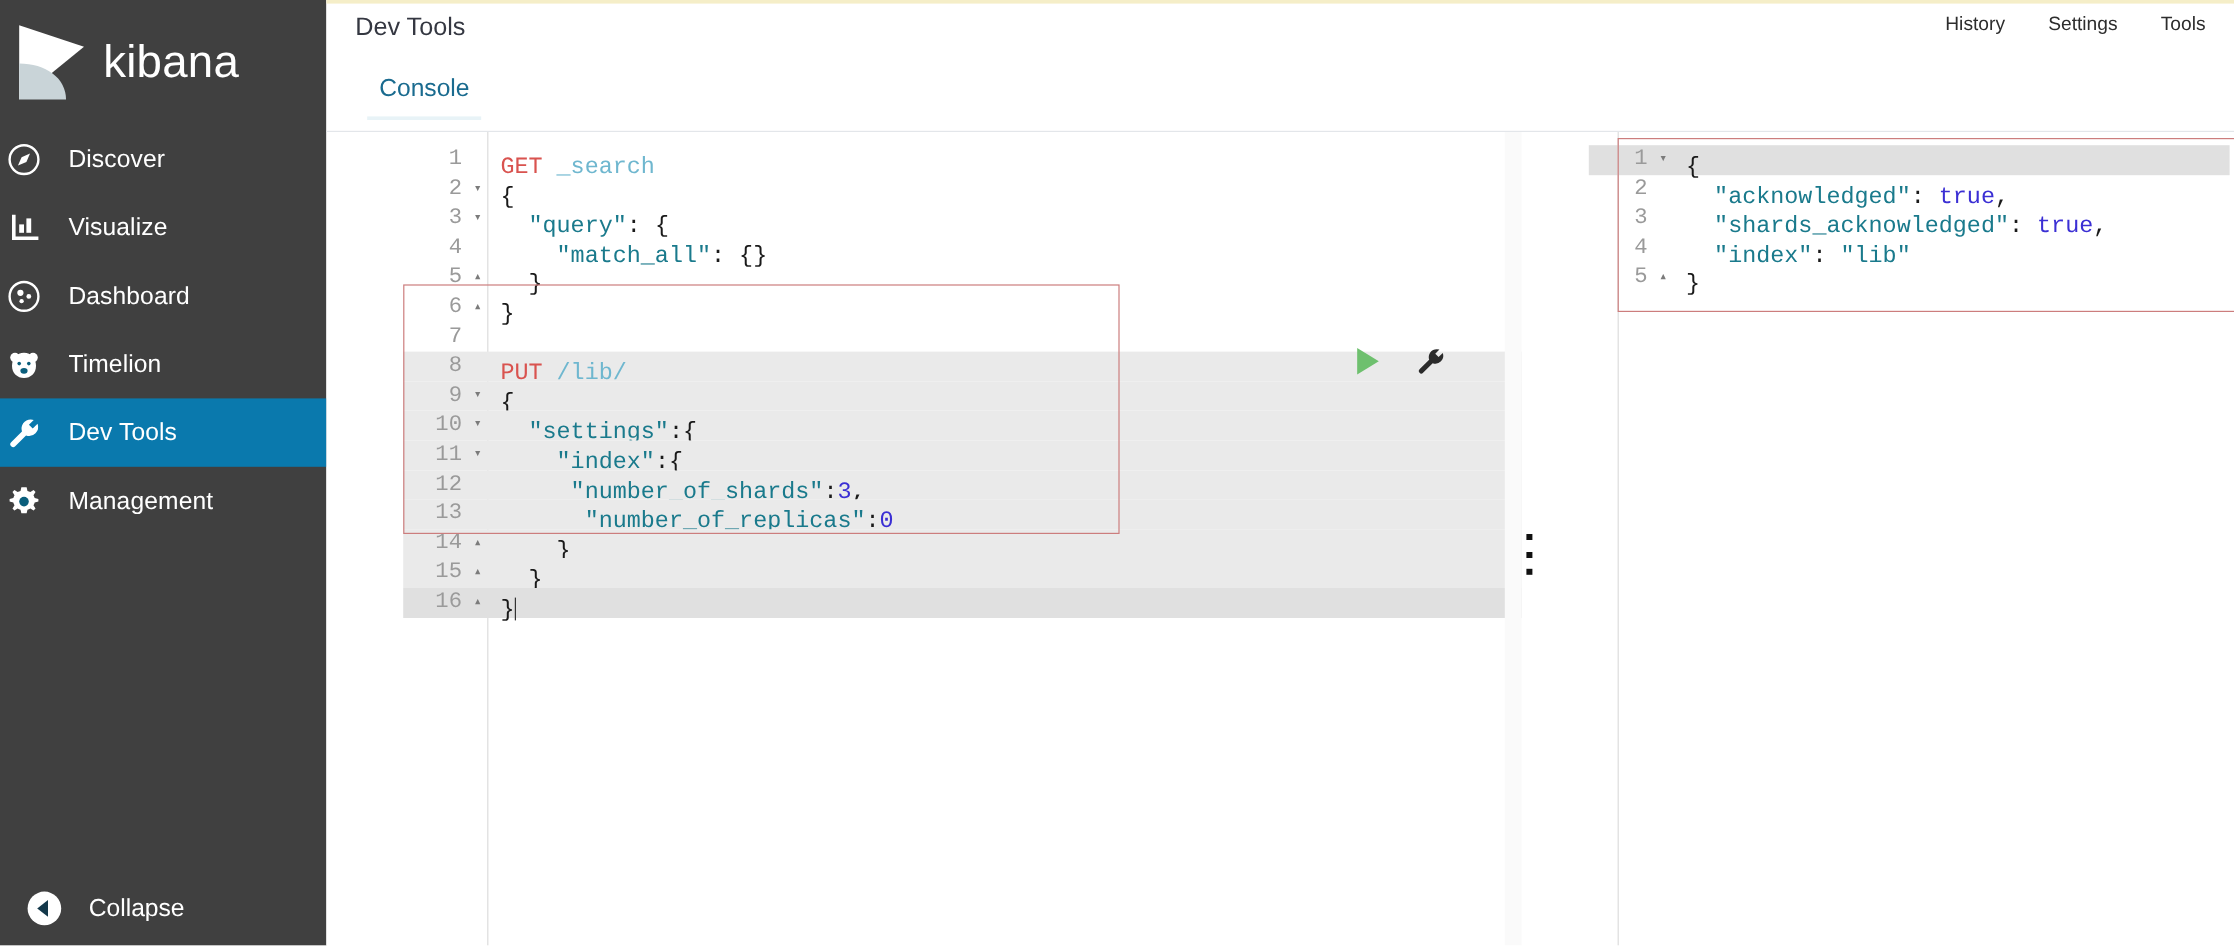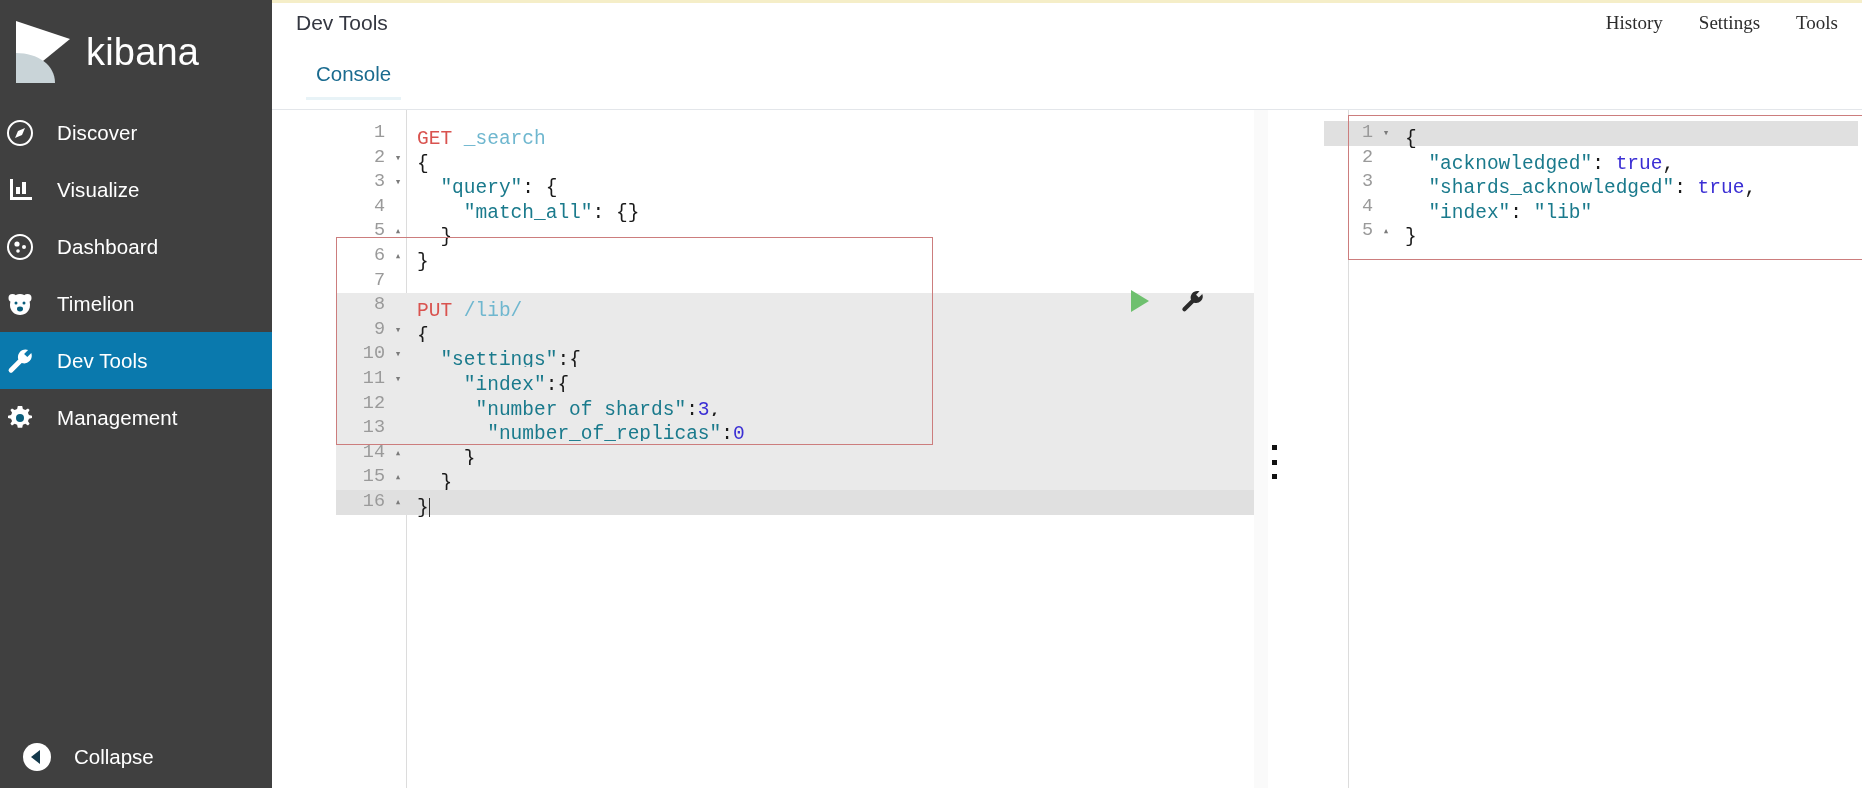--- a/index.html
+++ b/index.html
@@ -83,24 +83,23 @@
     left: 24px; top: 8px;
     font-size: 21px;
     color: #343741;
   }
   .top-links {
     position: absolute;
     right: 24px; top: 9px;
     display: flex; gap: 36px;
   }
   .top-link {
-    font-size: 19px;
+    font-size: 16px;
     color: #2d2d2d;
     cursor: pointer;
-    font-family: Liberation Serif, serif;
   }
   .tabs {
     position: absolute;
     top: 55px; left: 24px;
     display: flex;
   }
   .tab {
     padding: 4px 20px 14px 20px;
     font-size: 20.5px;
     color: #1a6b8f;

